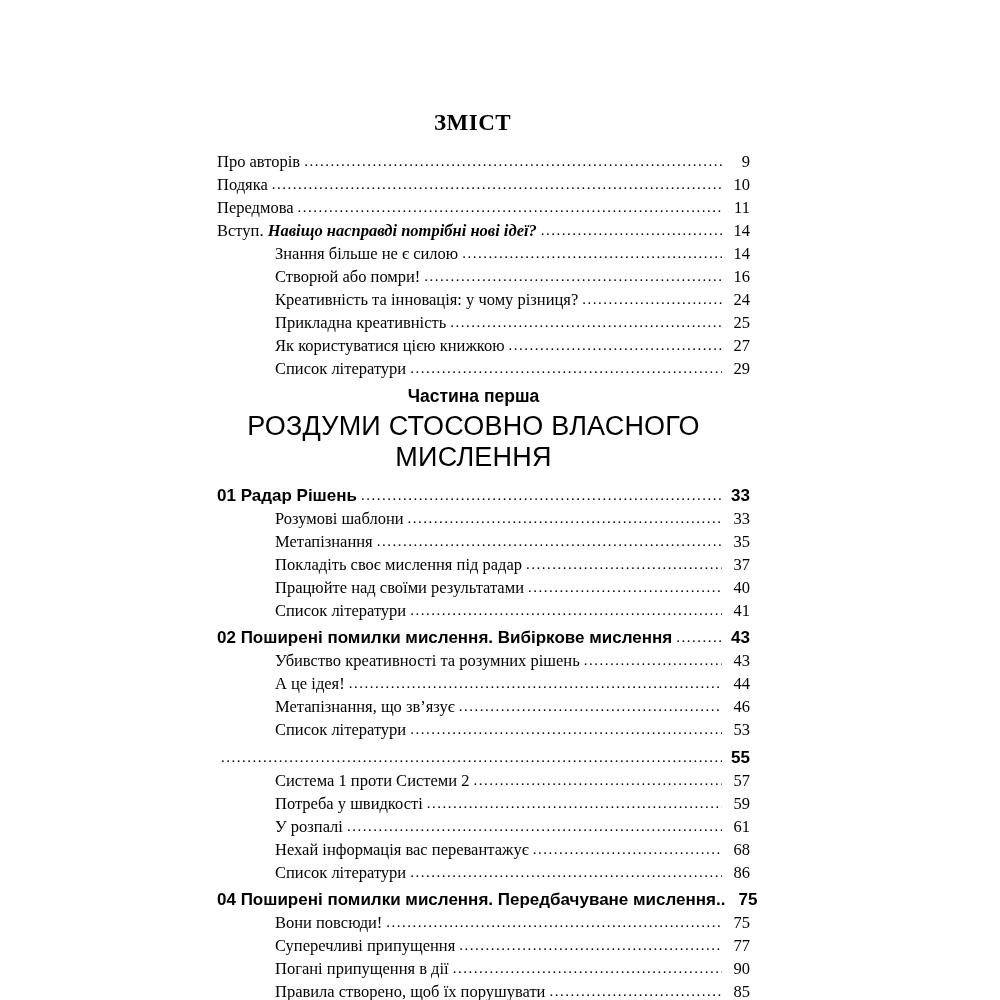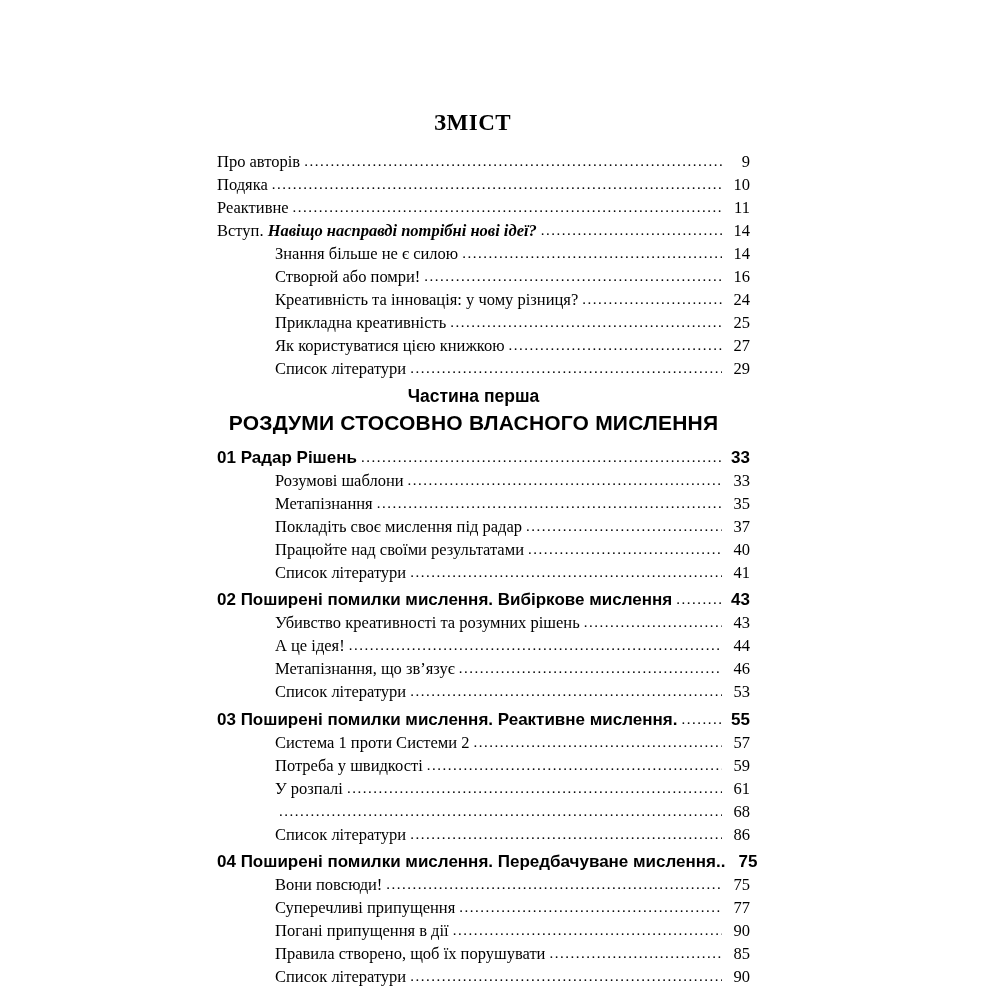--- a/index.html
+++ b/index.html
@@ -87,22 +87,22 @@
     padding-right: 8px;
   }
   .part-sub {
     font-family: "Liberation Sans", sans-serif;
     font-weight: bold;
     font-size: 17.5px;
     margin-bottom: 4px;
   }
   .part-title {
     font-family: "Liberation Sans", sans-serif;
-    font-weight: bold;
-    font-size: 21px;
+    font-weight: normal;
+    font-size: 27px;
     letter-spacing: 0.2px;
   }
   .group { margin-bottom: 2px; }
   .gap-after { margin-bottom: 10px; }
 </style>
 </head>
 <body>
 
 <div class="page">
 
@@ -113,21 +113,21 @@
       <span class="label">Про авторів</span>
       <span class="dots">..............................................................................................................</span>
       <span class="page-num">9</span>
     </div>
     <div class="entry lvl-top">
       <span class="label">Подяка</span>
       <span class="dots">..............................................................................................................</span>
       <span class="page-num">10</span>
     </div>
     <div class="entry lvl-top">
-      <span class="label">Реактивне</span>
+      <span class="label">Передмова</span>
       <span class="dots">..............................................................................................................</span>
       <span class="page-num">11</span>
     </div>
   </div>
 
   <div class="group">
     <div class="entry lvl-top">
       <span class="label intro-label"><span class="plain">Вступ. </span><span class="em">Навіщо насправді потрібні нові ідеї?</span></span>
       <span class="dots">..............................................................................................................</span>
       <span class="page-num">14</span>
@@ -226,40 +226,40 @@
     </div>
     <div class="entry lvl-sub">
       <span class="label">Список літератури</span>
       <span class="dots">..............................................................................................................</span>
       <span class="page-num">53</span>
     </div>
   </div>
 
   <div class="group gap-after">
     <div class="entry chapter">
-      <span class="label">03 Поширені помилки мислення. Реактивне мислення.</span>
       <span class="dots">..............................................................................................................</span>
       <span class="page-num">55</span>
     </div>
     <div class="entry lvl-sub">
       <span class="label">Система 1 проти Системи 2</span>
       <span class="dots">..............................................................................................................</span>
       <span class="page-num">57</span>
     </div>
     <div class="entry lvl-sub">
       <span class="label">Потреба у швидкості</span>
       <span class="dots">..............................................................................................................</span>
       <span class="page-num">59</span>
     </div>
     <div class="entry lvl-sub">
       <span class="label">У розпалі</span>
       <span class="dots">..............................................................................................................</span>
       <span class="page-num">61</span>
     </div>
     <div class="entry lvl-sub">
+      <span class="label">Нехай інформація вас перевантажує</span>
       <span class="dots">..............................................................................................................</span>
       <span class="page-num">68</span>
     </div>
     <div class="entry lvl-sub">
       <span class="label">Список літератури</span>
       <span class="dots">..............................................................................................................</span>
       <span class="page-num">86</span>
     </div>
   </div>
 

